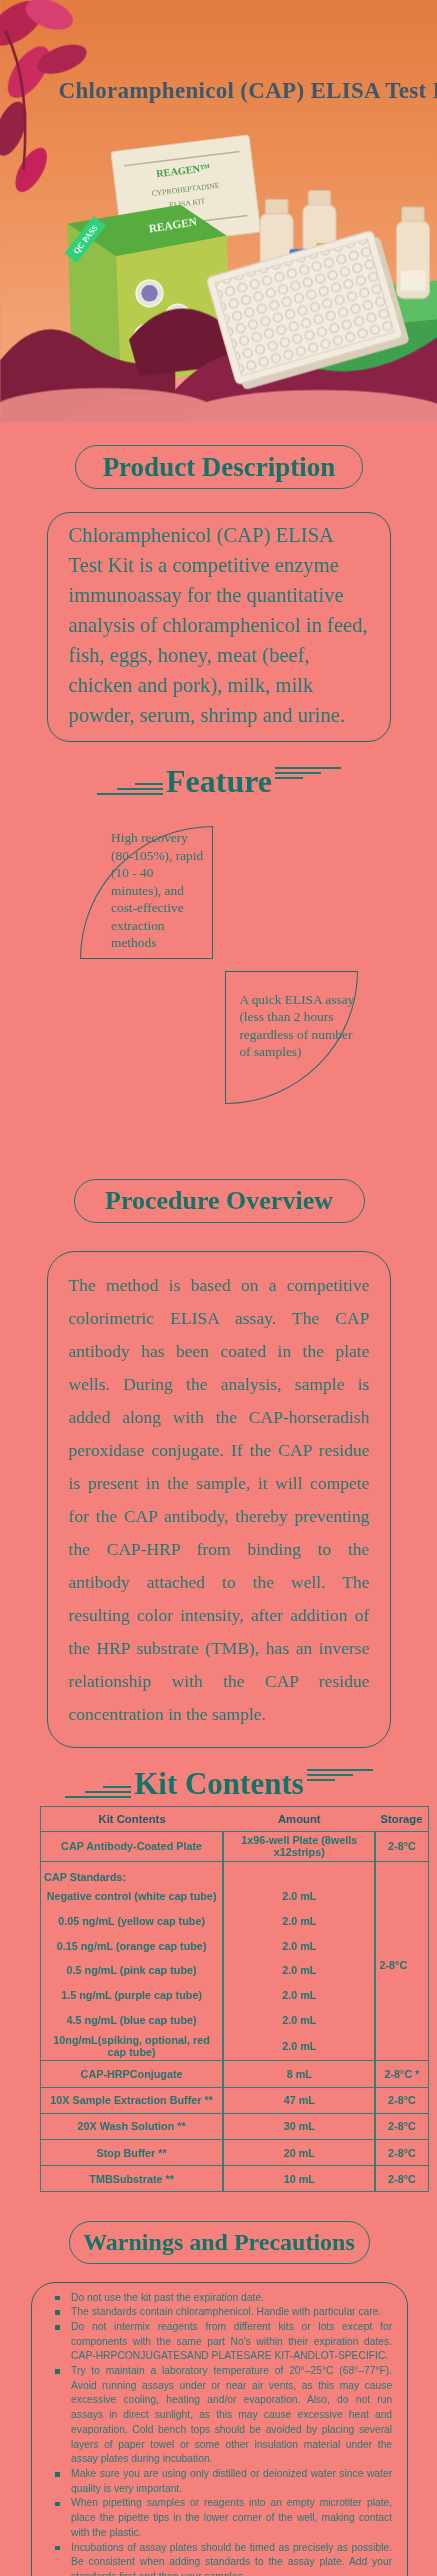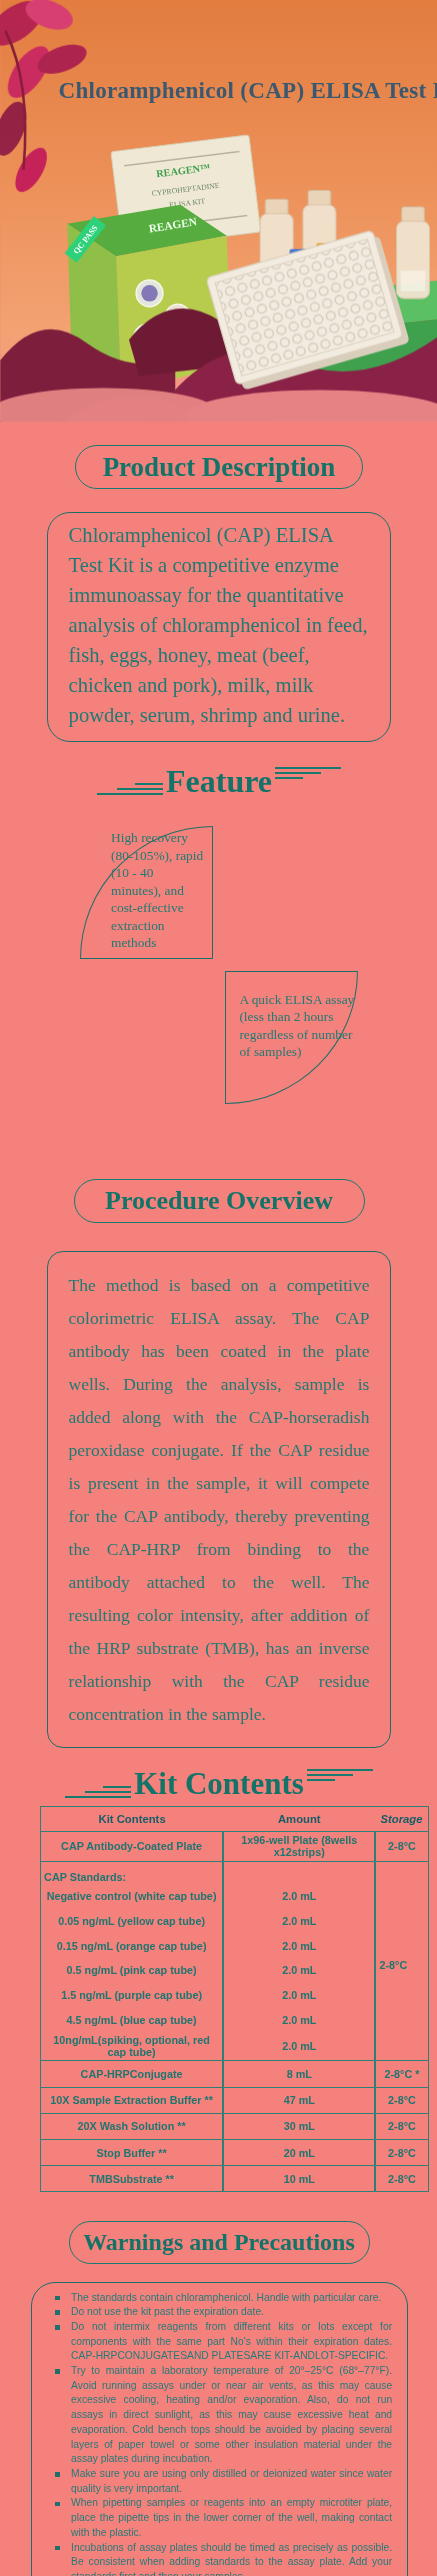--- a/index.html
+++ b/index.html
@@ -46,21 +46,21 @@
   
   .round-box{
     border:1.5px solid #1C6E68;margin-left:auto;margin-right:auto;
     color:#1E7B73;box-sizing:border-box;
   }
   .desc-box{
     width:344px;min-height:230px;border-radius:23px;margin-top:23px;
     padding:7.2px 20.6px;font-size:20.6px;line-height:30px;
   }
   .proc-box{
-    width:344px;min-height:340px;border-radius:16px;margin-top:28px;
+    width:344px;min-height:340px;border-radius:28px;margin-top:28px;
     padding:16.5px 20.6px;font-size:17.5px;line-height:33px;text-align:justify;
   }
   .warn-box{
     width:377px;min-height:350px;border-radius:24px;margin-top:18px;
     padding:7.2px 14.4px 7.2px 20.6px;
     font-family:"Liberation Sans","DejaVu Sans",sans-serif;
     font-size:10.3px;line-height:14.7px;color:#237B78;
   }
   .warn-item{display:flex;}
   .warn-item .sq{flex:0 0 4.6px;width:4.6px;height:4.6px;background:#1F6F6B;margin:5.2px 11.3px 0 3.1px;}
@@ -78,21 +78,21 @@
   
   table.kit{
     border-collapse:collapse;margin:3.6px 0 0 40px;width:368px;
     font-family:"Liberation Sans","DejaVu Sans",sans-serif;
     color:#1E7670;font-size:10.8px;font-weight:bold;table-layout:fixed;
   }
   table.kit,table.kit td,table.kit th{border-color:#2E7F78;}
   table.kit{border:1.3px solid #2E7F78;}
   table.kit th{color:#145E68;font-size:11.3px;border-bottom:1px solid #2E7F78;height:20.6px;}
   table.kit td,table.kit th{padding:2.1px 3.1px;}
-  .col1{width:176px;}.col2{width:146px;}.col3{width:46px;font-style:italic;}
+  .col1{width:176px;}.col2{width:146px;}.col3{width:46px;}
   td.c,th.c{text-align:center;}
   tr.plate td{border-bottom:1px solid #2E7F78;height:21.6px;}
   td.vsep{border-left:2px solid #c2410c;}
   tr.std-label td{padding-top:9px;padding-bottom:1px;text-align:left;}
   tr.std-item td{height:20.6px;}
   tr.reagent td{border-top:1px solid #2E7F78;height:21px;}
   td.storage-merged{text-align:center;vertical-align:middle;}
 </style>
 </head>
 <body>
@@ -358,28 +358,28 @@
   </tbody>
 </table>
 
 <div class="pill pill-warn serif">
   <span>Warnings and Precautions</span>
 </div>
 
 <div class="round-box warn-box">
   <div class="warn-item">
     <div class="sq"></div>
+    <p>Do not use the kit past the expiration date.</p>
+  </div>
+  <div class="warn-item">
+    <div class="sq"></div>
     <p>The standards contain chloramphenicol. Handle with particular care.</p>
   </div>
   <div class="warn-item">
     <div class="sq"></div>
-    <p>Do not use the kit past the expiration date.</p>
-  </div>
-  <div class="warn-item">
-    <div class="sq"></div>
     <p>Do not intermix reagents from different kits or lots except for components with the same part No's within their expiration dates. CAP-HRPCONJUGATESAND PLATESARE KIT-ANDLOT-SPECIFIC.</p>
   </div>
   <div class="warn-item">
     <div class="sq"></div>
     <p>Try to maintain a laboratory temperature of 20°–25°C (68°–77°F). Avoid running assays under or near air vents, as this may cause excessive cooling, heating and/or evaporation. Also, do not run assays in direct sunlight, as this may cause excessive heat and evaporation. Cold bench tops should be avoided by placing several layers of paper towel or some other insulation material under the assay plates during incubation.</p>
   </div>
   <div class="warn-item">
     <div class="sq"></div>
     <p>Make sure you are using only distilled or deionized water since water quality is very important.</p>
   </div>

